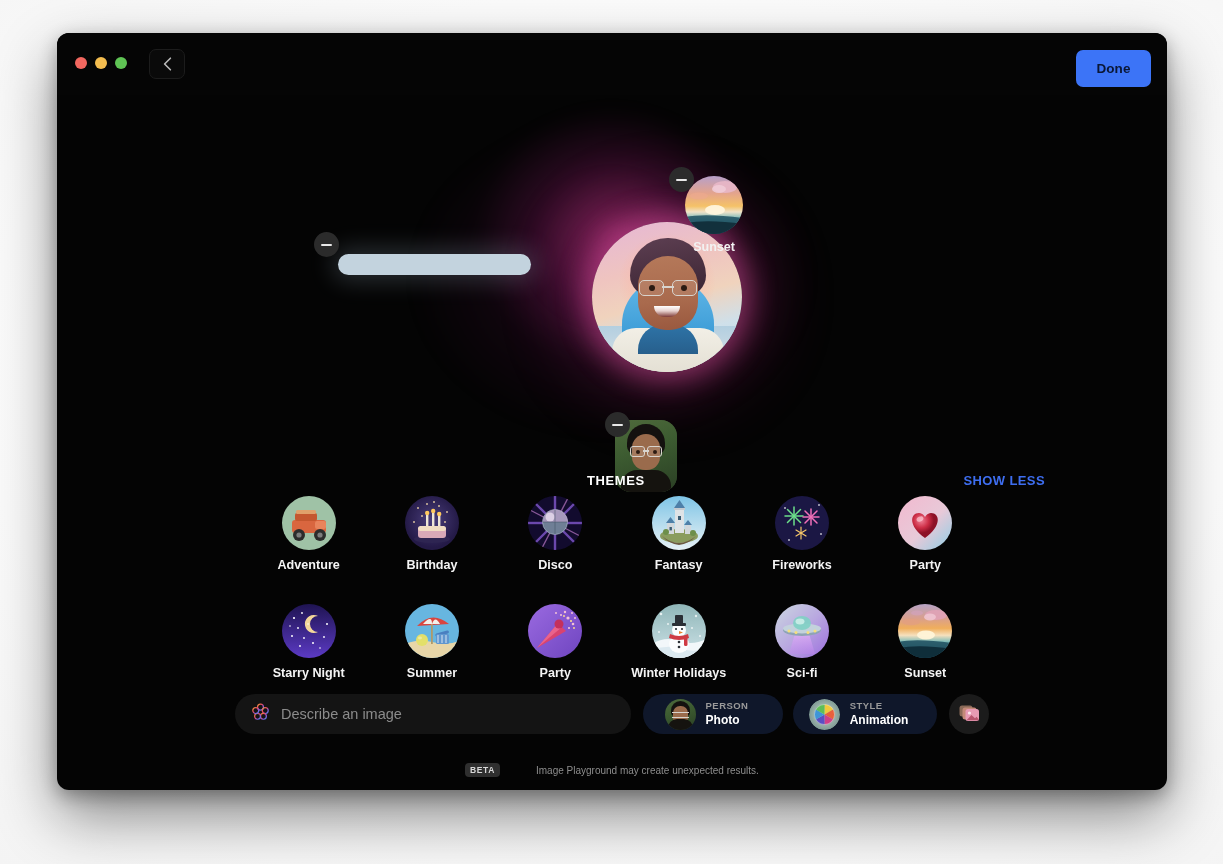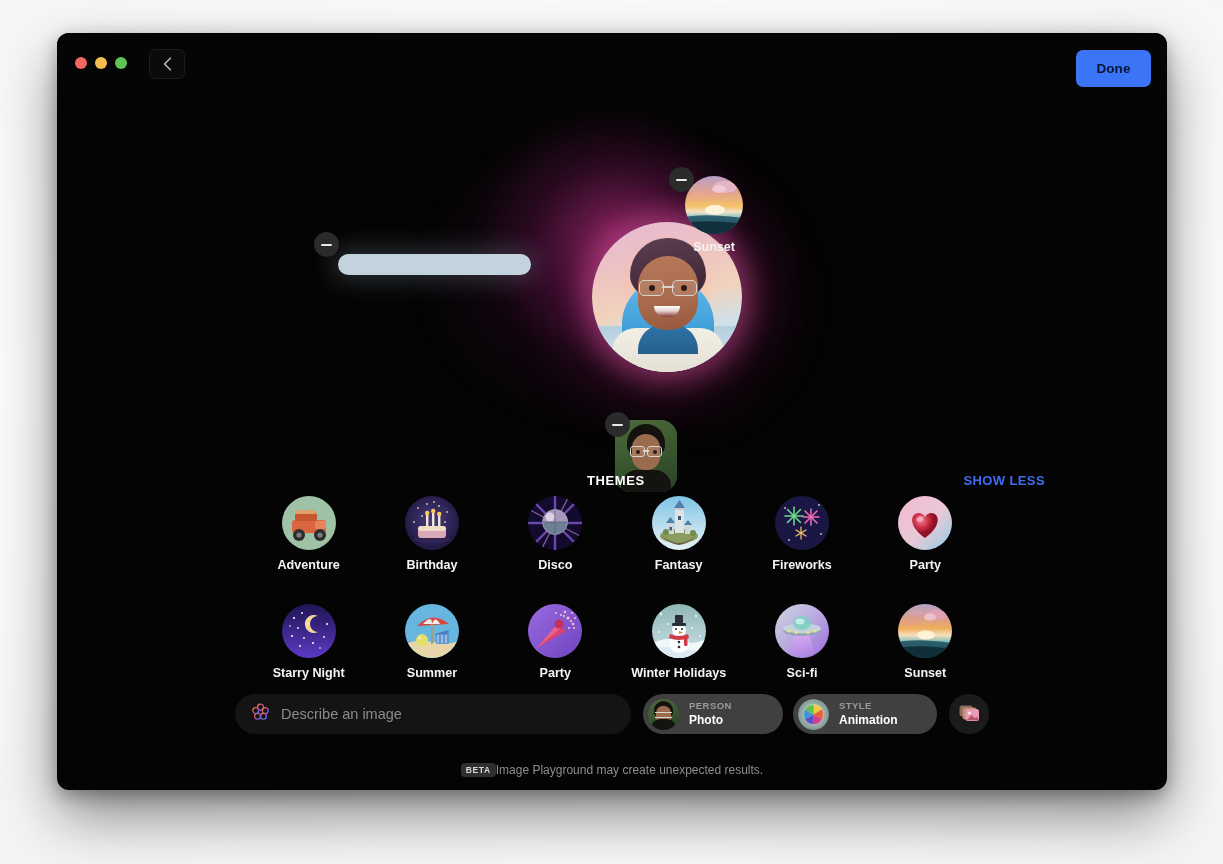--- a/index.html
+++ b/index.html
@@ -265,24 +265,25 @@
     position:absolute; left:178px; top:0;
     width:396px; height:40px;
     background:#141414; border-radius:20px;
     display:flex; align-items:center; gap:11px; padding:0 16px;
     box-sizing:border-box;
   }
   .search-ph { color:#8b8b8b; font-size:14.5px; }
 
   .pill {
     position:absolute; top:0; height:40px;
-    background:#404040; border-radius:20px;
+    background:#0f172a; border-radius:20px;
     display:flex; align-items:center; gap:10px;
     padding:0 18px 0 5px;
     box-sizing:border-box;
+    justify-content:center;
   }
   .pill.person { left:586px; width:140px; }
   .pill.style  { left:736px; width:144px; }
   .pill-thumb { width:31px; height:31px; border-radius:50%; overflow:hidden; position:relative; flex:none; }
   .pill-text { display:flex; flex-direction:column; line-height:1.12; }
   .pill-k { color:#9a9a9a; font-size:9.5px; font-weight:600; letter-spacing:.45px; }
   .pill-v { color:#ffffff; font-size:12px; font-weight:700; margin-top:2px; }
 
   .photobtn {
     position:absolute; left:892px; top:0;
@@ -293,21 +294,21 @@
 
   .footer {
     position:absolute; left:0; bottom:13px; width:1110px;
     display:flex; align-items:center; justify-content:center; 
   }
   .beta {
     background:#2f2f2f; color:#d8d8d8;
     font-size:8.5px; font-weight:700; letter-spacing:.6px;
     padding:2px 5px; border-radius:4px;
   }
-  .footer-txt { color:#8e8e8e; font-size:12px; }
+  .footer-txt { color:#8e8e8e; font-size:10px;padding-left:36px; }
 
   
   .art { position:absolute; inset:0; }
 </style>
 </head>
 <body>
 
 <div class="page">
 
   <div class="window">

